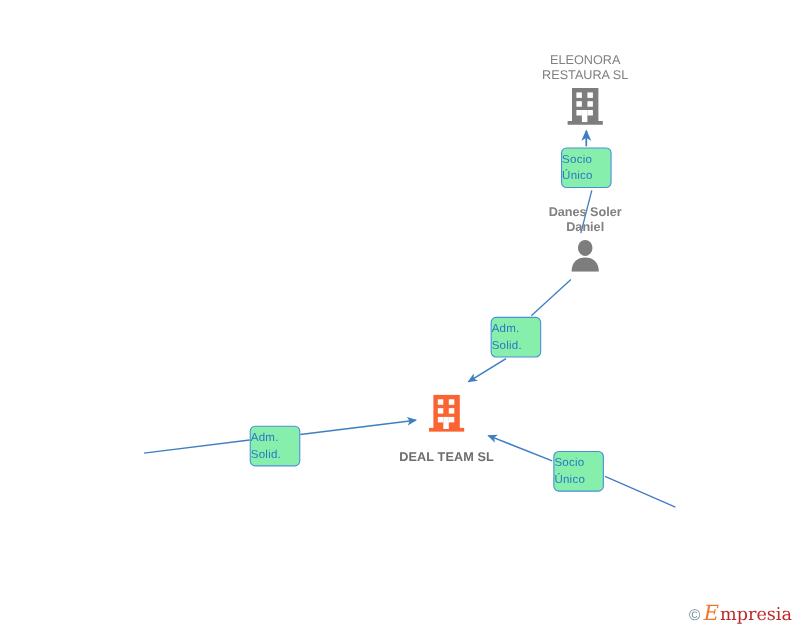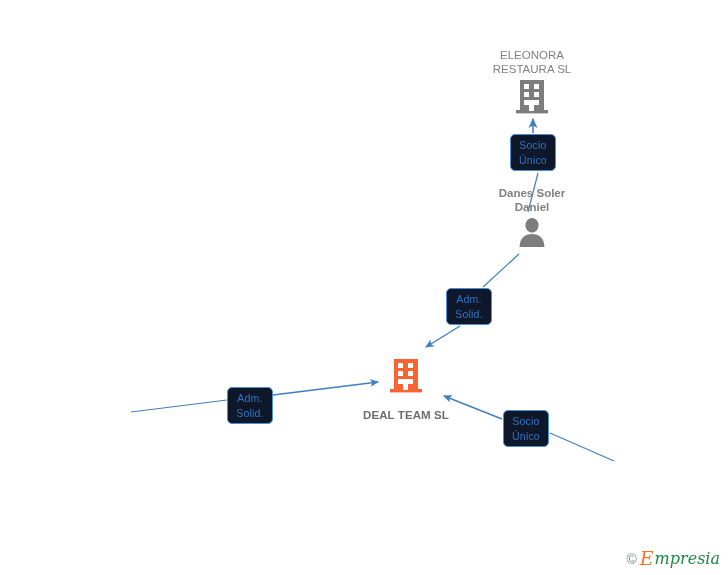--- a/index.html
+++ b/index.html
@@ -53,25 +53,25 @@
   }
   .node.caption-above .caption { margin-bottom: 3px; }
   .node.caption-below .caption { margin-top: 10px; }
 
   
   .chip {
     position: absolute;
     box-sizing: border-box;
     border: 1.6px solid #4a90d9;
     border-radius: 5px;
-    background: #0f172a;
+    background: #86efac;
     color: #2d76c4;
     font-size: 10.5px;
     line-height: 15px;
-    text-align: center;
+    text-align: left;
     padding: 3px 0 2px 0;
     z-index: 4;
     white-space: pre-line;
     letter-spacing: 0.2px;
   }
 
   
   #watermark {
     position: absolute;
     right: 8px;
@@ -90,23 +90,22 @@
   #watermark .wm-e {
     font-family: "DejaVu Serif", serif;
     font-style: italic;
     font-size: 19px;
     color: #ef7126;
     line-height: 1;
     margin-right: -2px;
   }
   #watermark .wm-rest {
     font-family: "DejaVu Serif", serif;
-    font-style: italic;
     font-size: 16px;
-    color: #15803d;
+    color: #b91c1c;
     line-height: 1;
   }
 </style>
 </head>
 <body>
 
 <div id="canvas">
 
   <svg id="edges" viewBox="0 0 728 575" xmlns="http://www.w3.org/2000/svg">
     <defs>

